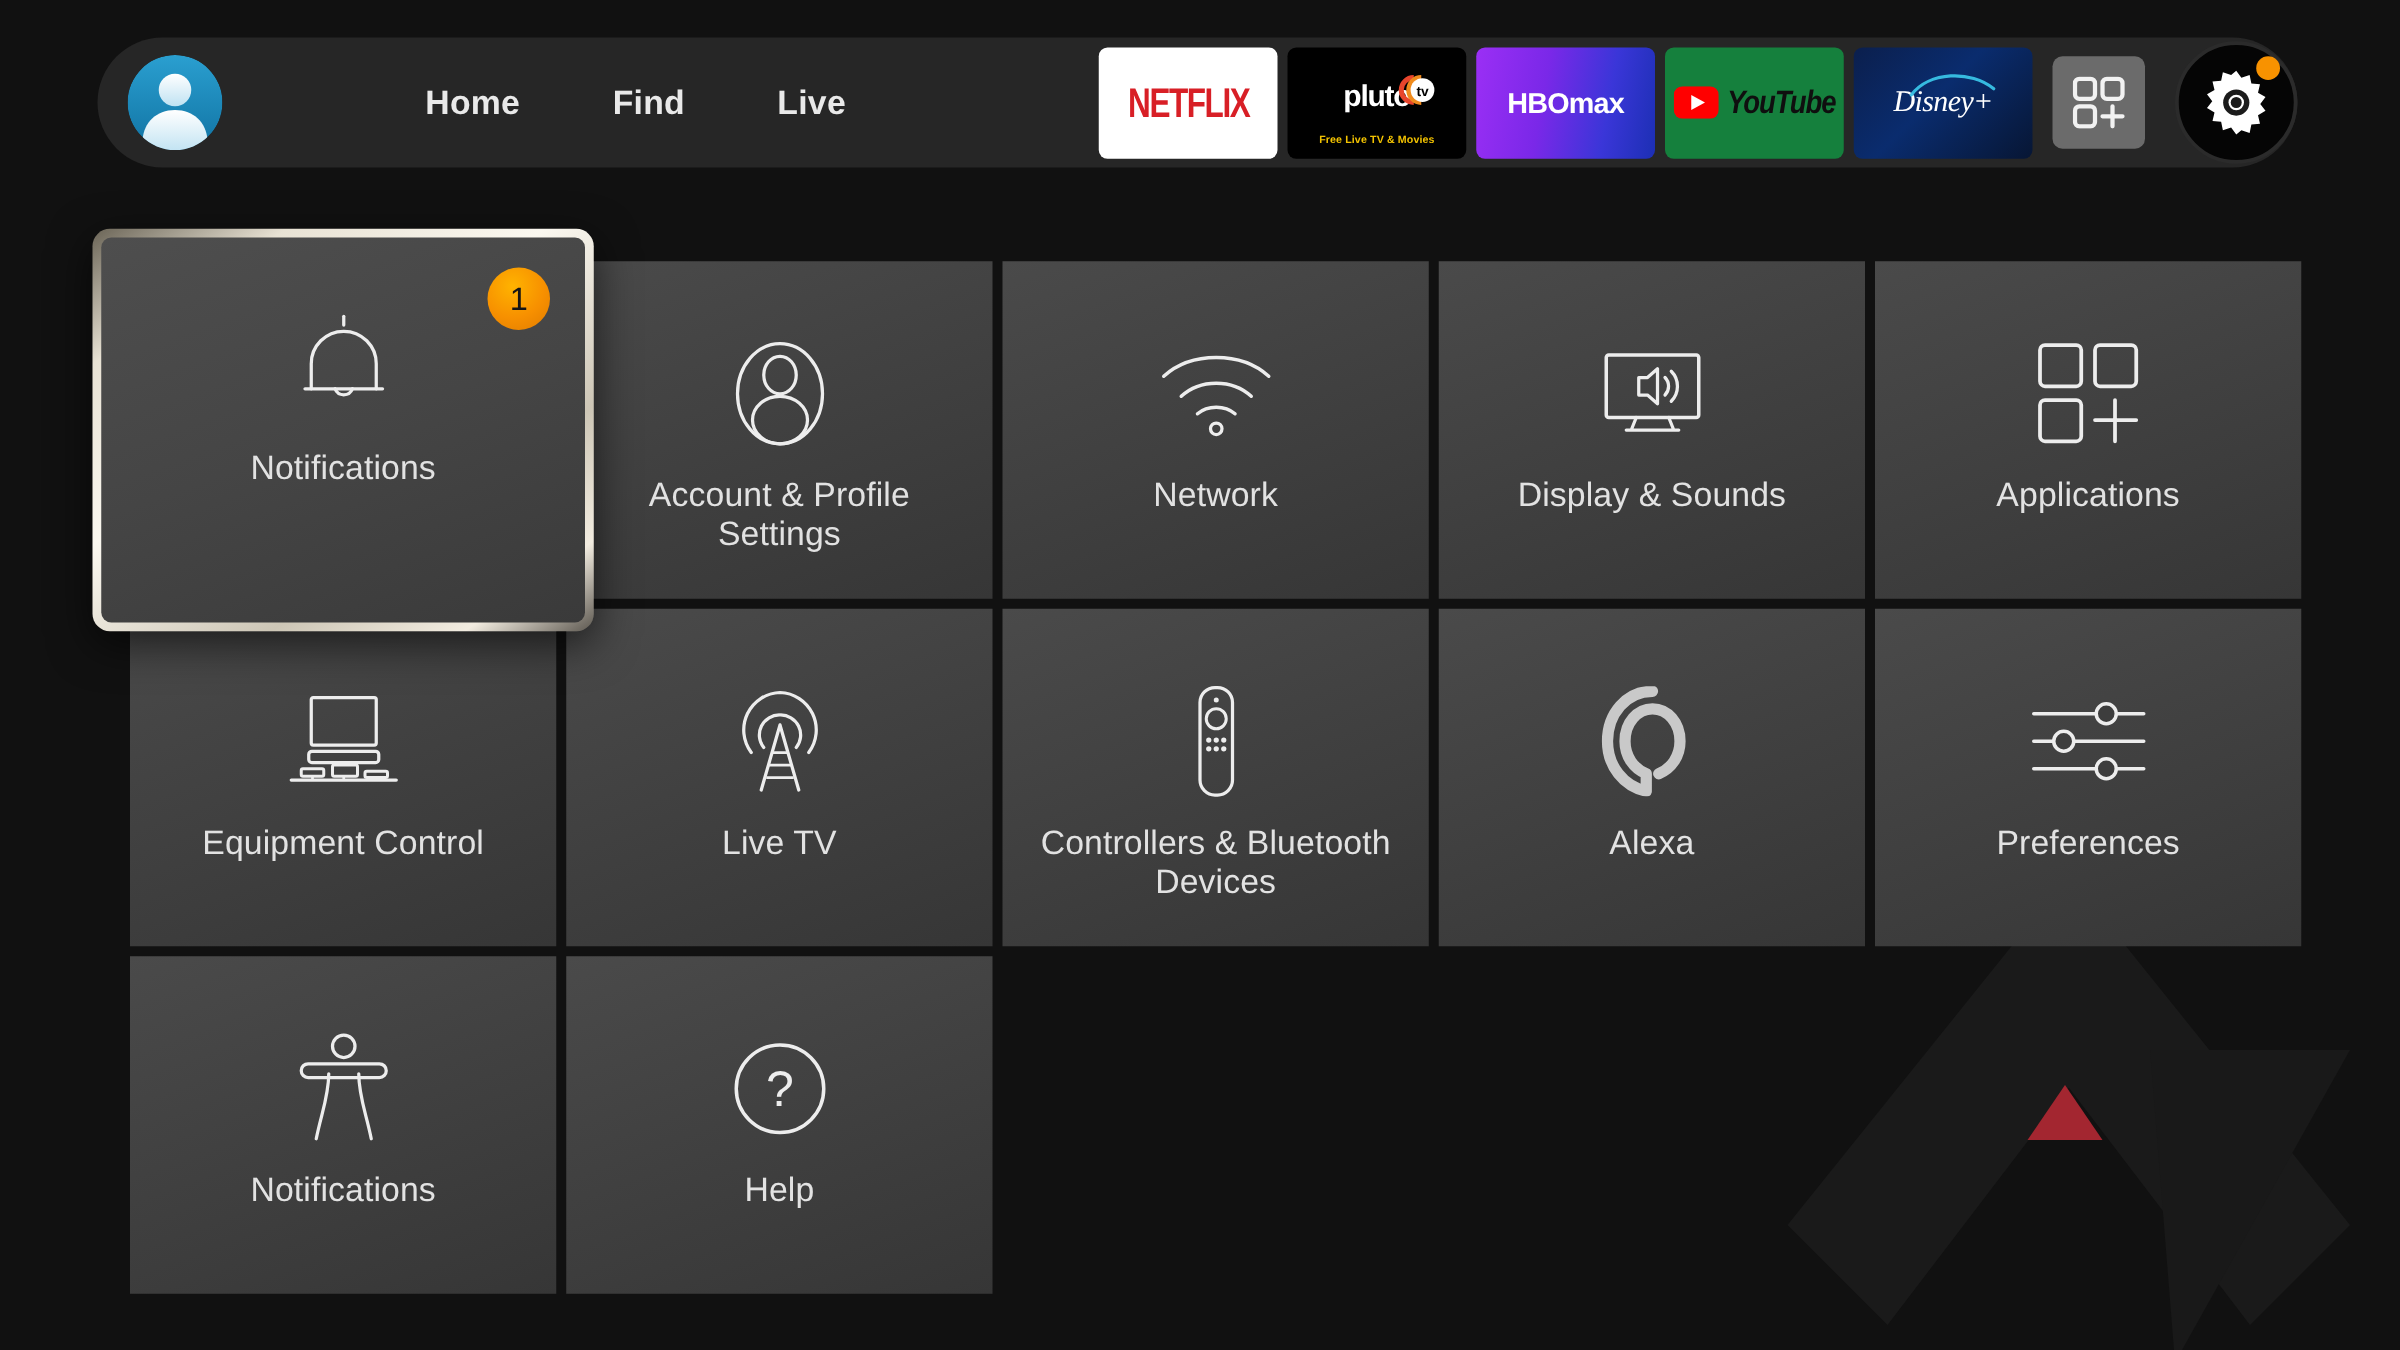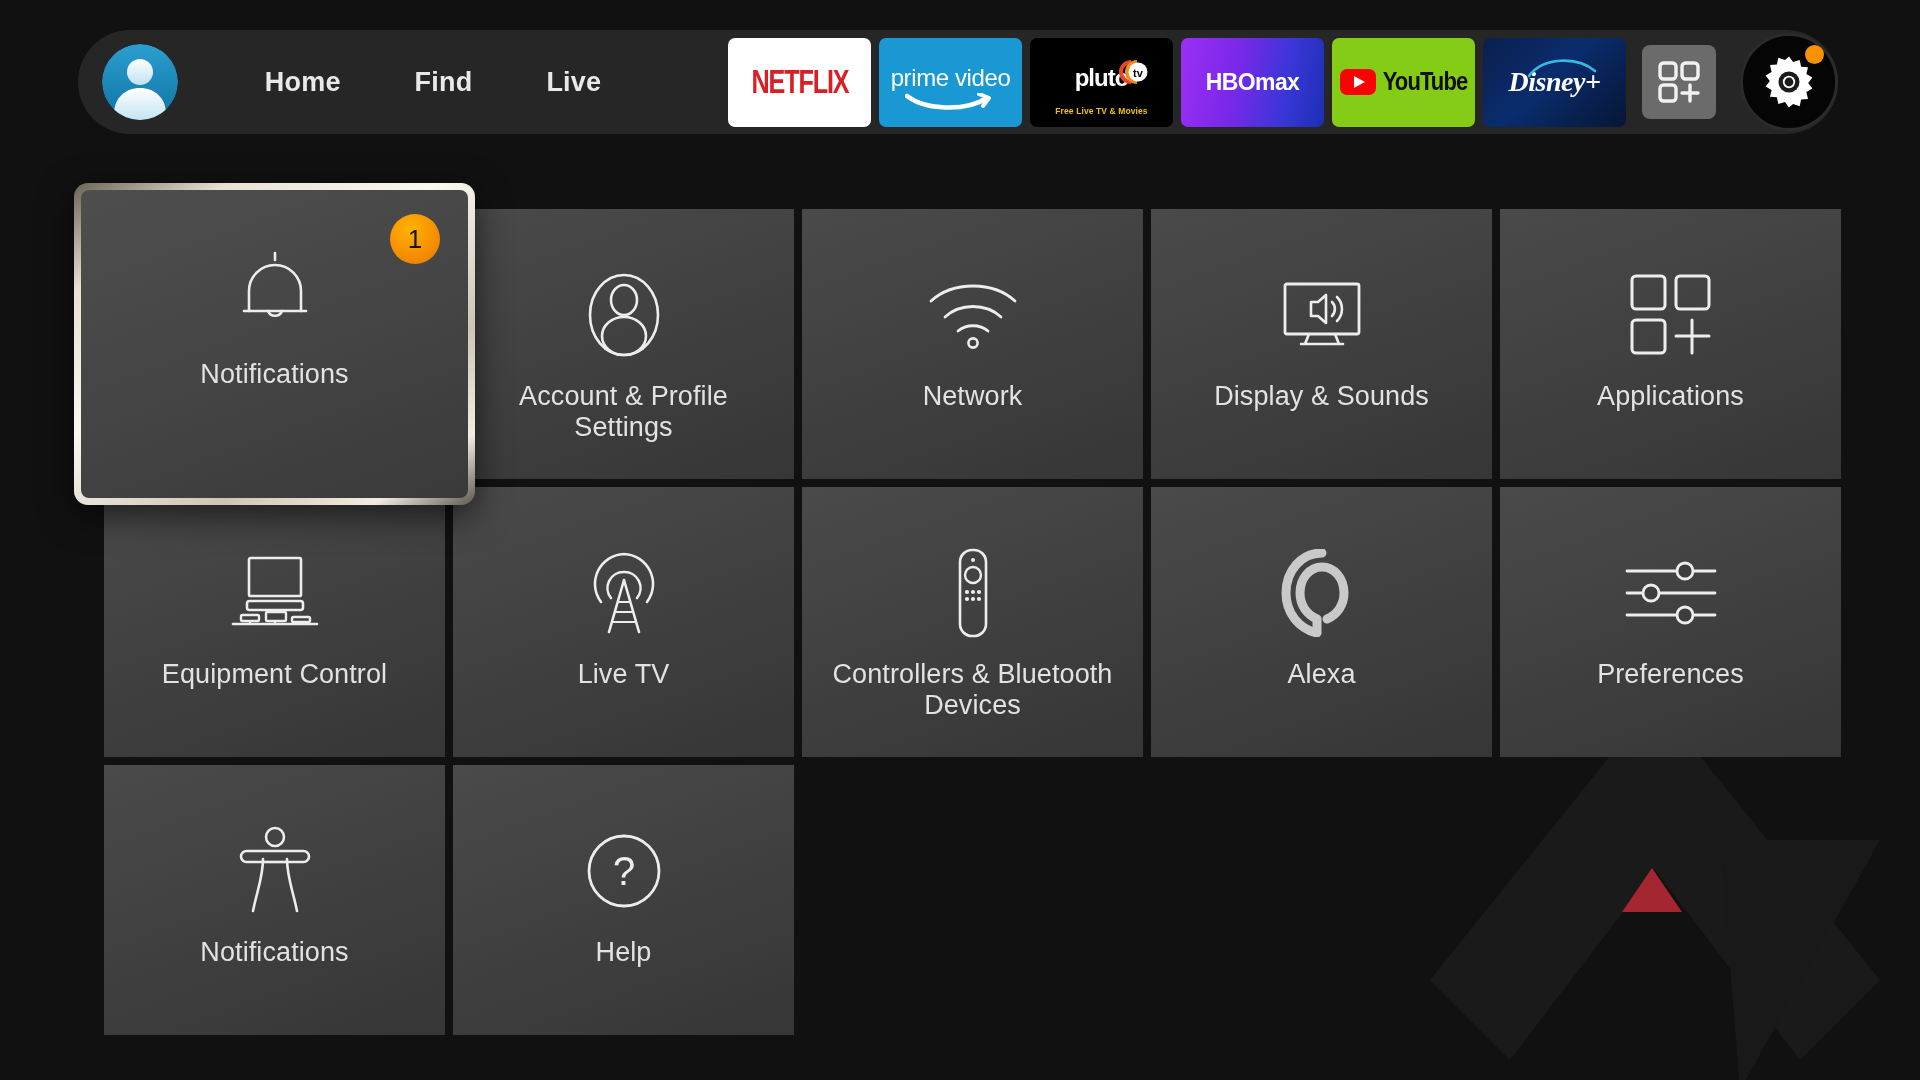--- a/index.html
+++ b/index.html
@@ -69,21 +69,21 @@
     position: relative;
     display: flex;
     align-items: center;
     justify-content: center;
     flex: 0 0 auto;
   }
   .app-netflix { background: #ffffff; }
   .app-prime   { background: #1a98d4; }
   .app-pluto   { background: #000000; }
   .app-hbomax  { background: linear-gradient(100deg, #9b2ff5 0%, #7a28e8 38%, #3a36d8 72%, #1c2fb4 100%); }
-  .app-youtube { background: #84cc16; }
+  .app-youtube { background: #15803d; font-style: italic; }
   .app-disney  { background: linear-gradient(135deg, #0b1f4d 0%, #0a2c6e 45%, #071634 100%); }
 
   .netflix-txt {
     color: #d81f26;
     font-family: "Liberation Sans", sans-serif;
     font-weight: bold;
     font-size: 26px;
     letter-spacing: -1.2px;
     transform: scaleY(1.28) scaleX(0.97);
   }
@@ -120,22 +120,22 @@
     color: #0f0f0f;
     font-weight: bold;
     font-size: 22px;
     letter-spacing: -.9px;
     transform: scaleY(1.18);
   }
   .disney-txt {
     color: #ffffff;
     font-family: "Liberation Serif", serif;
     font-style: italic;
-    font-weight: bold;
-    font-size: 28px;
+    font-weight: normal;
+    font-size: 24px;
     letter-spacing: -.5px;
   }
 
   #apps-grid-btn {
     width: 74px; height: 74px;
     background: #6b6b6b;
     border-radius: 8px;
     display: flex; align-items: center; justify-content: center;
     margin-left: 8px;
     flex: 0 0 auto;
@@ -263,27 +263,20 @@
       <div class="nav-link">Find</div>
       <div class="nav-link">Live</div>
     </div>
 
     <div class="app-row">
 
       <div class="app-tile app-netflix">
         <span class="netflix-txt">NETFLIX</span>
       </div>
 
-      <div class="app-tile app-prime">
-        <span class="prime-txt">prime video</span>
-        <svg width="92" height="20" viewBox="0 0 92 20" style="position:absolute;bottom:14px;left:26px">
-          <path d="M2 3c18 14 58 16 80 2" stroke="#ffffff" stroke-width="4.5" fill="none" stroke-linecap="round"></path>
-          <path d="M74 1l10 4-6 8" stroke="#ffffff" stroke-width="4" fill="none" stroke-linecap="round" stroke-linejoin="round"></path>
-        </svg>
-      </div>
 
       <div class="app-tile app-pluto">
         <span class="pluto-txt">pluto</span>
         <svg width="30" height="26" viewBox="0 0 30 26" style="position:absolute;left:88px;top:21px">
           <path d="M13 3a10 10 0 1 0 0 20" stroke="#e8452c" stroke-width="4" fill="none"></path>
           <path d="M19 3a10 10 0 1 0 0 20" stroke="#f08b1d" stroke-width="4" fill="none"></path>
           <circle cx="20" cy="13" r="9.5" fill="#ffffff"></circle>
           <text x="20" y="18" font-size="11" font-weight="bold" fill="#000" text-anchor="middle" font-family="Liberation Sans, sans-serif">tv</text>
         </svg>
         <span class="pluto-sub">Free Live TV &amp; Movies</span>

